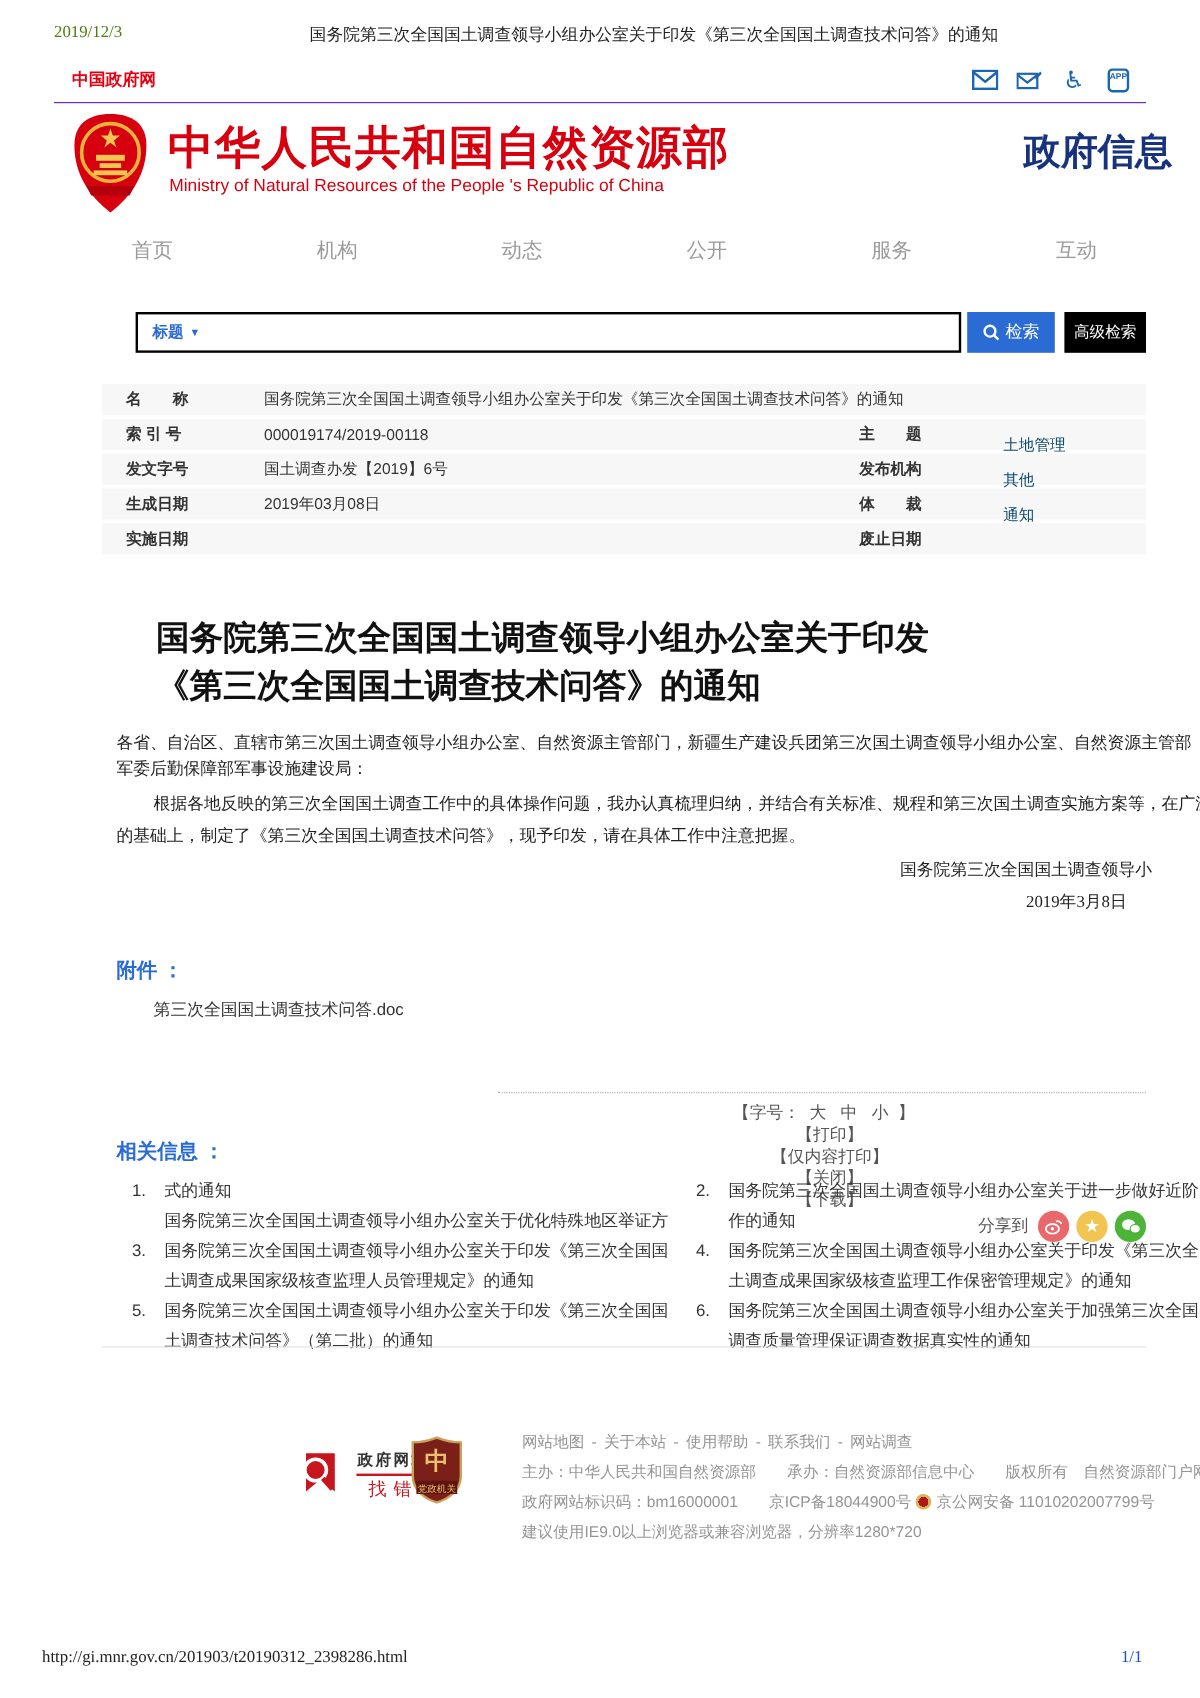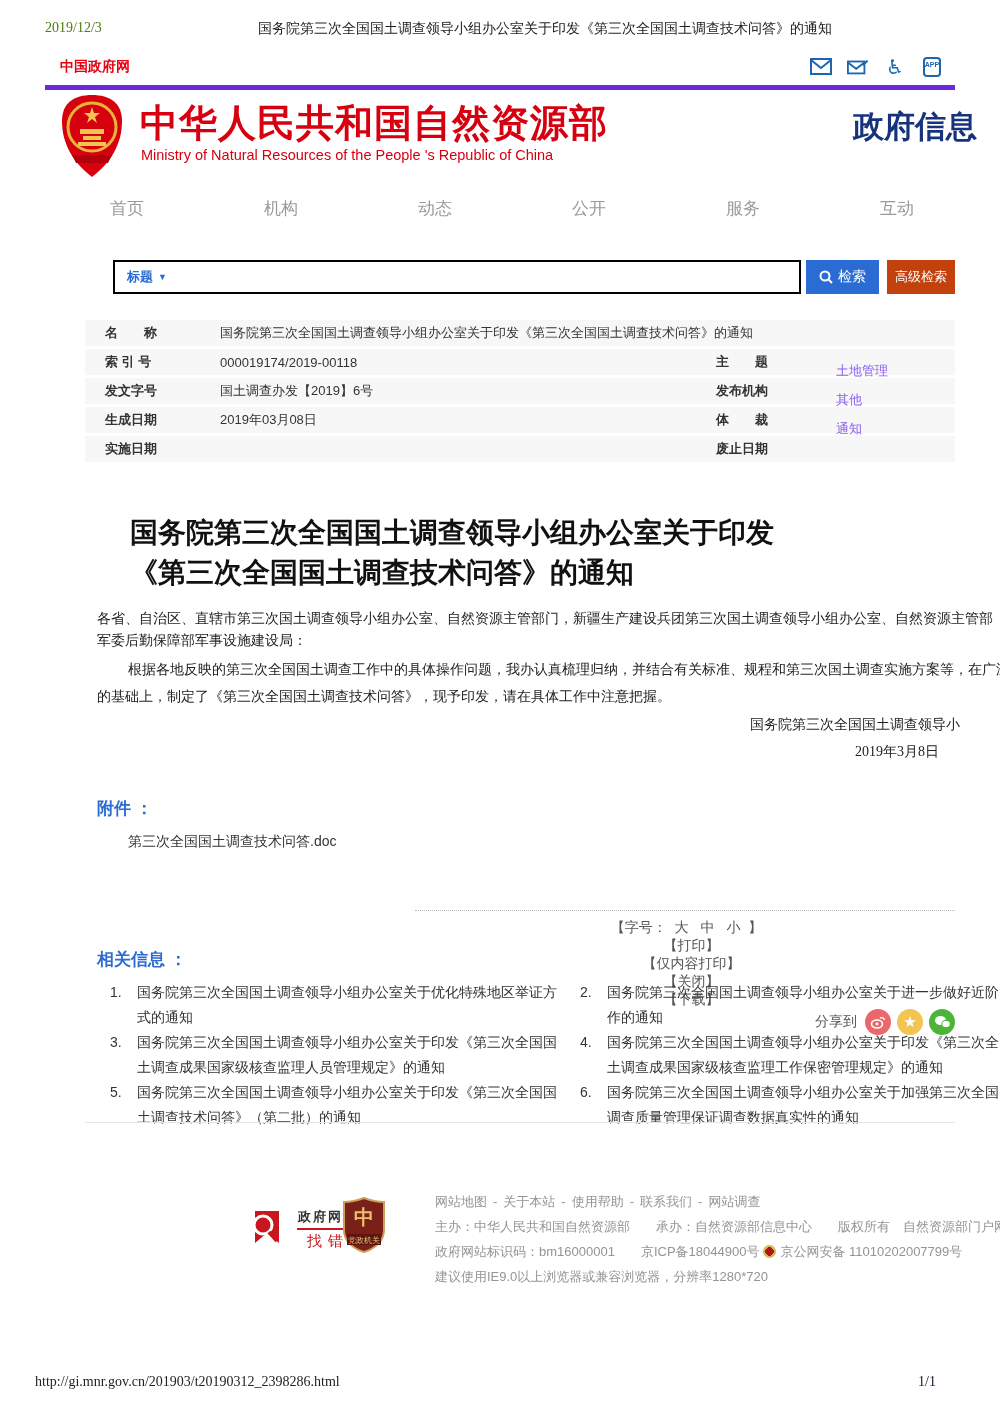--- a/index.html
+++ b/index.html
@@ -3,24 +3,24 @@
 <meta charset="utf-8">
 <style>
   html,body{margin:0;padding:0;background:#fff;}
   .page{position:relative;width:1000px;height:1415px;background:#fff;overflow:hidden;
         font-family:"Liberation Sans","DejaVu Sans",sans-serif;color:#333;}
 
   
   .ph-date{position:absolute;left:45px;top:20px;font:14px "Liberation Serif","DejaVu Serif",serif;color:#4d7c0f;}
   .ph-title{position:absolute;left:258px;top:20px;font:14px "Liberation Serif","DejaVu Serif",serif;color:#222;white-space:nowrap;}
   .pf-url{position:absolute;left:35px;top:1374px;font:14px "Liberation Serif","DejaVu Serif",serif;color:#222;}
-  .pf-page{position:absolute;right:64px;top:1374px;font:14px "Liberation Serif","DejaVu Serif",serif;color:#0f172a;text-align:right;}
-
-  
-  .gov-row{position:absolute;left:45px;top:48px;width:910px;height:37px;border-bottom:5px solid #6d28d9;
+  .pf-page{position:absolute;right:48px;top:1374px;font:14px "Liberation Serif","DejaVu Serif",serif;color:#1d4ed8;text-align:right;}
+
+  
+  .gov-row{position:absolute;left:45px;top:48px;width:910px;height:37px;border-bottom:1px solid #6d28d9;
            display:flex;align-items:center;justify-content:space-between;}
   .gov-link{margin-left:15px;font-size:14px;font-weight:bold;color:#e60012;text-decoration:none;cursor:pointer;}
   .top-icons{display:flex;align-items:center;gap:15px;margin-right:12px;color:#1b66b1;}
   .top-icons .ticon{display:inline-flex;align-items:center;justify-content:center;width:22px;height:22px;cursor:pointer;}
   .app-box{width:18px;height:20px;border:2px solid #1b66b1;border-radius:4px;display:flex;align-items:flex-start;justify-content:center;
            font-size:7px;font-weight:bold;color:#1b66b1;padding-top:2px;box-sizing:border-box;}
   .wheel{font-size:20px;line-height:20px;color:#1b66b1;}
 
   
   .emblem{position:absolute;left:58px;top:93px;}
@@ -32,31 +32,31 @@
   .nav-row{position:absolute;left:0;top:197px;width:1000px;display:flex;gap:120px;padding-left:110px;box-sizing:border-box;}
   .nav-item{font-size:17px;color:#9a9a9a;cursor:pointer;white-space:nowrap;}
 
   
   .search-input{position:absolute;left:113px;top:260px;width:688px;height:34px;border:2px solid #000000;background:#fff;
                 box-sizing:border-box;display:flex;align-items:center;padding-left:12px;cursor:text;}
   .field-select{font-size:13px;font-weight:bold;color:#2a6bd4;cursor:pointer;}
   .field-arrow{font-size:9px;color:#2a6bd4;margin-left:5px;}
   .btn-search{position:absolute;left:806px;top:260px;width:73px;height:34px;background:#2a6cd3;color:#fff;font-size:14px;
               display:flex;align-items:center;justify-content:center;gap:5px;cursor:pointer;}
-  .btn-adv{position:absolute;left:887px;top:260px;width:68px;height:34px;background:#c2410c;color:#fff;font-size:13px;
+  .btn-adv{position:absolute;left:887px;top:260px;width:68px;height:34px;background:#000000;color:#fff;font-size:13px;
            display:flex;align-items:center;justify-content:center;cursor:pointer;}
 
   
   .meta{position:absolute;left:85px;top:320px;width:870px;}
   .m-row{display:flex;align-items:center;height:26px;background:#f7f7f7;margin-bottom:3px;font-size:13px;}
   .m-label{width:135px;padding-left:20px;box-sizing:border-box;font-weight:bold;color:#333;white-space:nowrap;}
   .m-value{width:496px;color:#333;white-space:nowrap;overflow:hidden;}
   .m-value.wide{flex:1;}
   .m-label2{width:120px;font-weight:bold;color:#333;white-space:nowrap;}
-  .m-value2{flex:1;color:#8b5cf6;white-space:nowrap;margin-top:18px;}
+  .m-value2{flex:1;color:#0c4a6e;white-space:nowrap;margin-top:18px;}
 
   
   .doc-title{position:absolute;left:130px;top:513px;width:870px;
              font-family:"Liberation Serif","DejaVu Serif",serif;font-weight:bold;font-size:28px;color:#111;line-height:40px;}
   .doc-line{position:absolute;font:14px "Liberation Serif","DejaVu Serif",serif;color:#222;white-space:nowrap;}
 
   
   .sec-header{position:absolute;left:97px;font-size:17px;font-weight:bold;color:#2a6bd4;white-space:nowrap;}
   .attach-file{position:absolute;left:128px;top:833px;font-size:14px;color:#333;cursor:pointer;white-space:nowrap;}
 
@@ -239,22 +239,22 @@
       </span>
 
     </span>
   </div>
 
   <div class="sec-header" style="top:948px;">相关信息 ：</div>
 
   <div class="rel-item" style="left:110px;top:980px;">
     <span class="rel-num">1.</span>
     <span class="rel-lines">
+      <div>式的通知</div>
       <div>国务院第三次全国国土调查领导小组办公室关于优化特殊地区举证方</div>
-      <div>式的通知</div>
     </span>
   </div>
   <div class="rel-item" style="left:580px;top:980px;">
     <span class="rel-num">2.</span>
     <span class="rel-lines">
       <div>国务院第三次全国国土调查领导小组办公室关于进一步做好近阶</div>
       <div>作的通知</div>
     </span>
   </div>
   <div class="rel-item" style="left:110px;top:1030px;">

